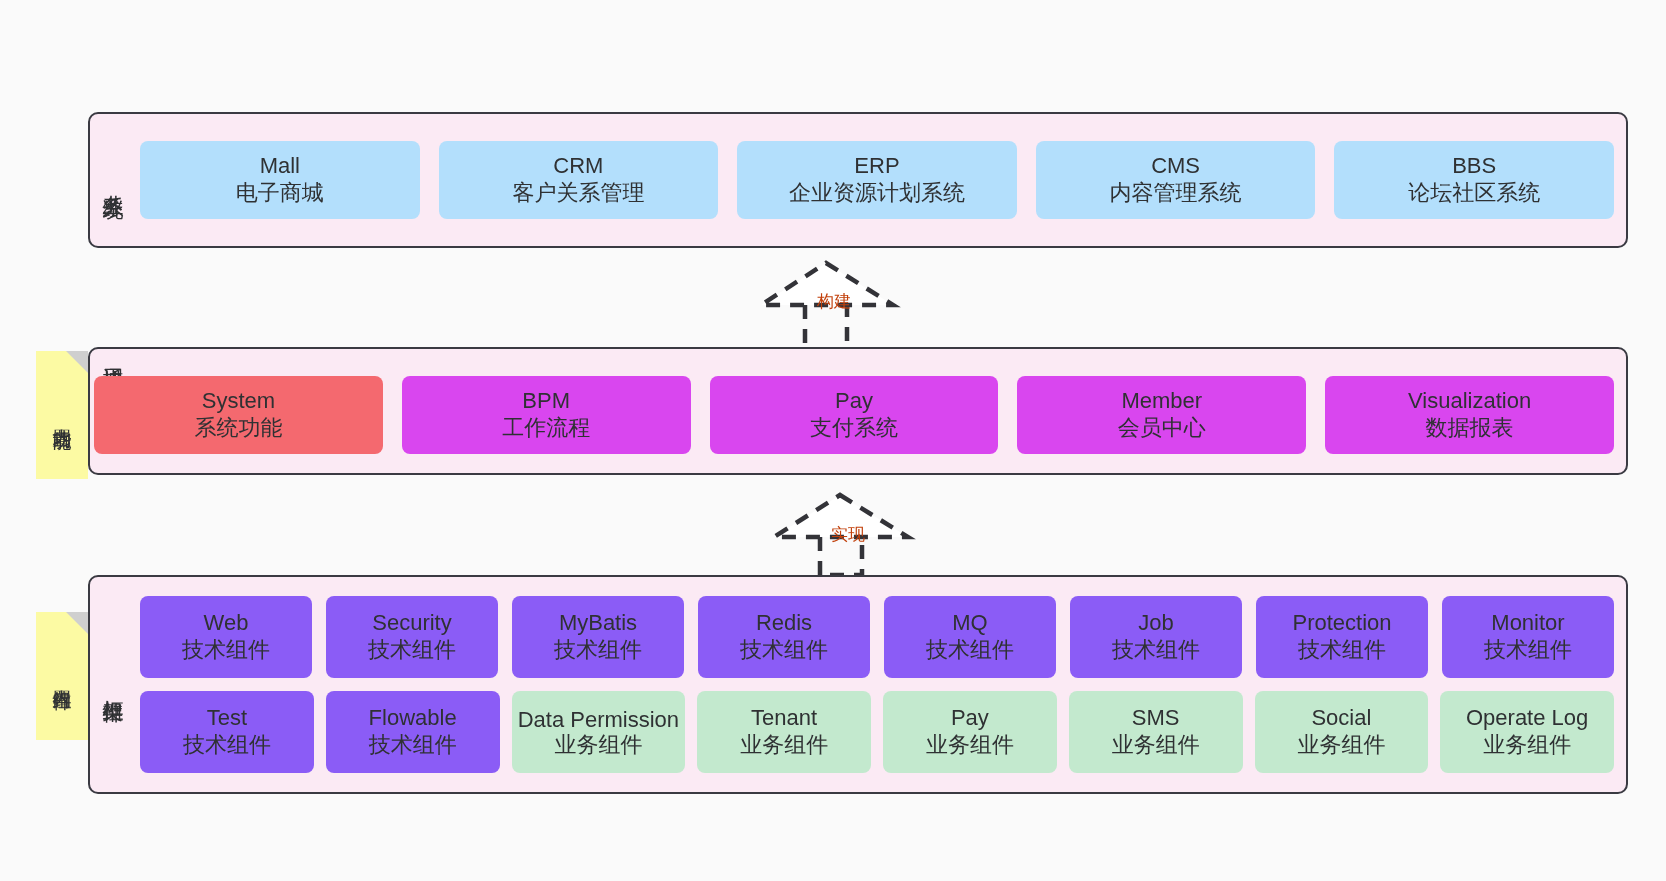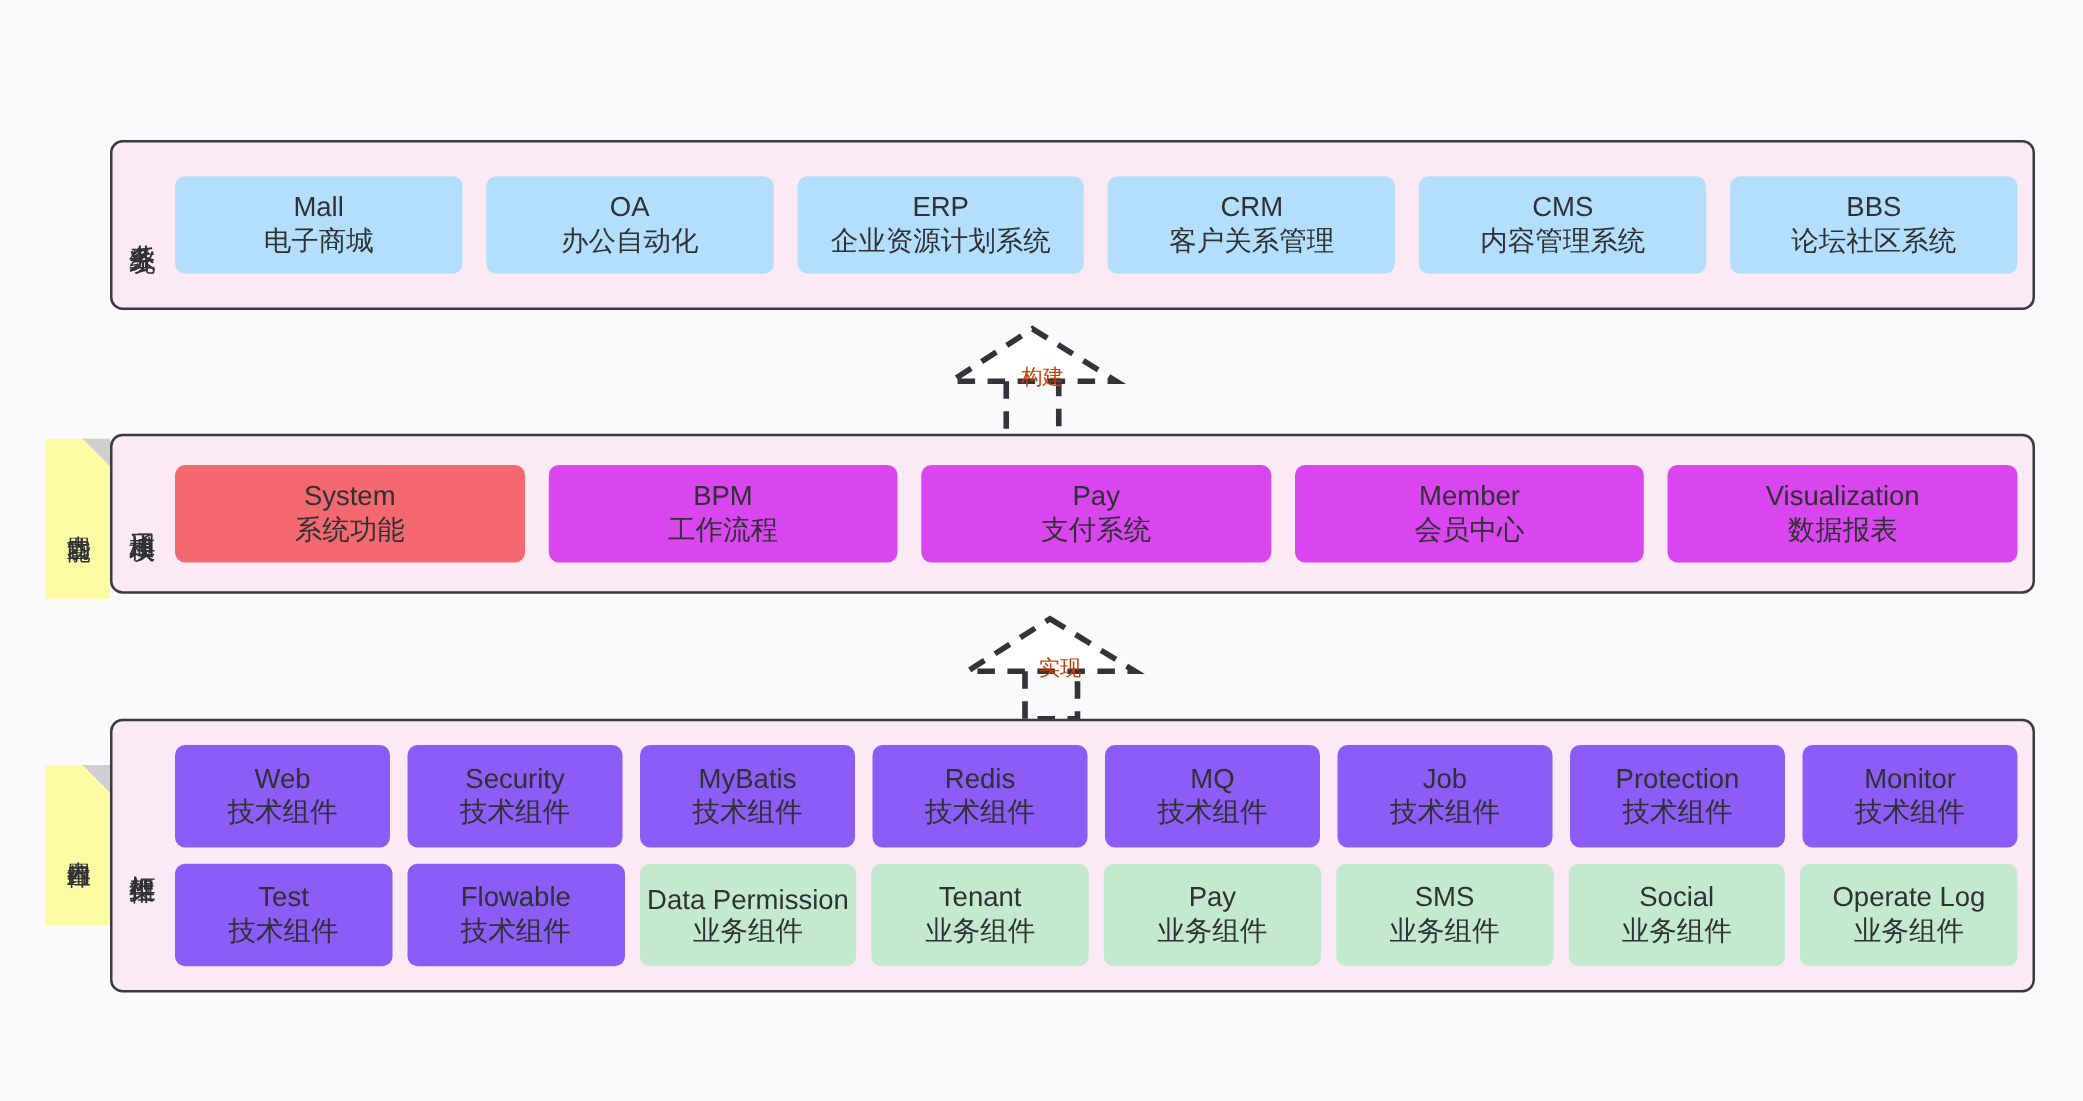--- a/index.html
+++ b/index.html
@@ -131,30 +131,26 @@
 
   <div class="layer" id="layer-business" style="left:88px; top:112px; width:1540px; height:136px;">
     <div class="layer-title">业务系统</div>
     <div class="layer-body">
       <div class="row" style="height:78px;">
         <div class="cell c-blue">
           <span class="t1">Mall</span>
           <span class="t2">电子商城</span>
         </div>
         <div class="cell c-blue">
-          <span class="t1">OA</span>
-          <span class="t2">办公自动化</span>
+          <span class="t1">CRM</span>
+          <span class="t2">客户关系管理</span>
         </div>
         <div class="cell c-blue">
           <span class="t1">ERP</span>
           <span class="t2">企业资源计划系统</span>
-        </div>
-        <div class="cell c-blue">
-          <span class="t1">CRM</span>
-          <span class="t2">客户关系管理</span>
         </div>
         <div class="cell c-blue">
           <span class="t1">CMS</span>
           <span class="t2">内容管理系统</span>
         </div>
         <div class="cell c-blue">
           <span class="t1">BBS</span>
           <span class="t2">论坛社区系统</span>
         </div>
       </div>
@@ -169,21 +165,21 @@
       <path d="M50,50 L50,95 L92,95 L92,50" fill="none" stroke="#333338" stroke-width="4.5" stroke-dasharray="14,10"></path>
     </svg>
     <span class="conn-label" style="left:62px; top:35px;">构建</span>
   </div>
 
   <div class="note" style="left:36px; top:351px; width:52px; height:128px;">
     <span class="fold"></span>
     <span>内置功能</span>
   </div>
 
-  <div class="layer" id="layer-common" style="left:88px; top:347px; width:1540px; height:128px;">
+  <div class="layer" id="layer-common" style="left:88px; top:347px; width:1540px; height:128px;flex-direction:column;">
     <div class="layer-title">通用模块</div>
     <div class="layer-body">
       <div class="row" style="height:78px;">
         <div class="cell c-red">
           <span class="t1">System</span>
           <span class="t2">系统功能</span>
         </div>
         <div class="cell c-pink">
           <span class="t1">BPM</span>
           <span class="t2">工作流程</span>

